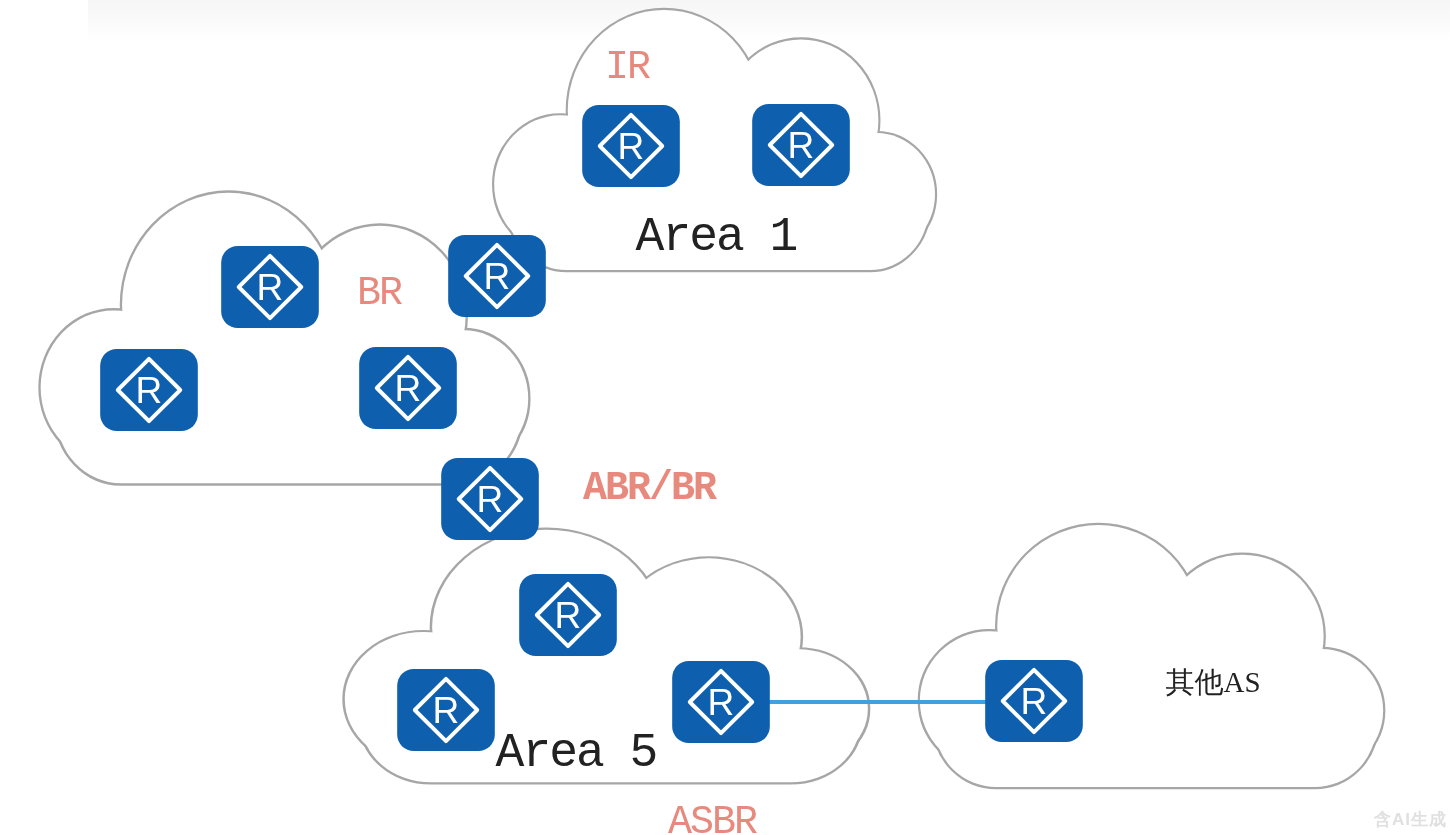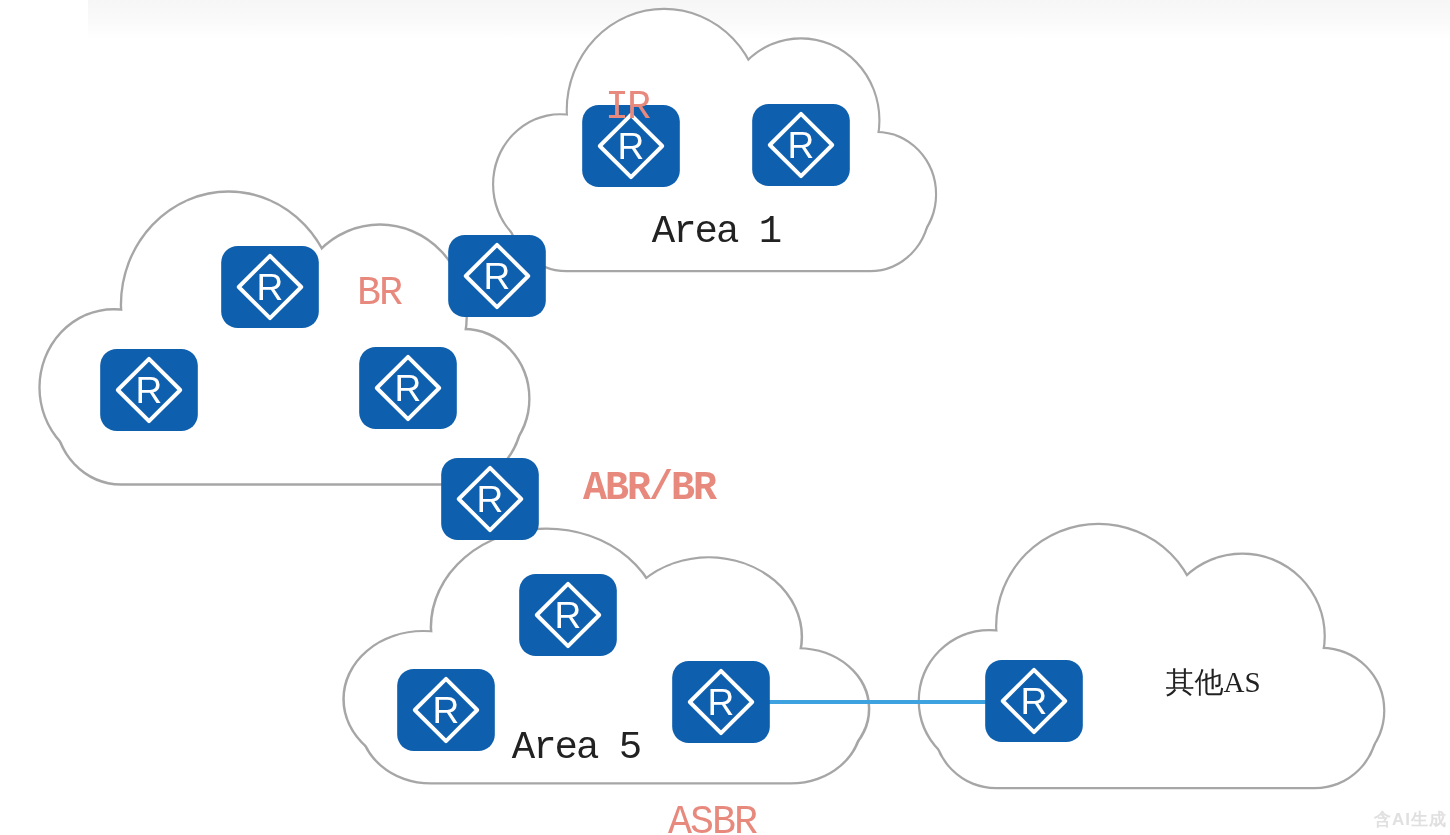--- a/index.html
+++ b/index.html
@@ -11,21 +11,21 @@
   .top-strip{
     position:absolute;left:88px;top:0;right:0;height:40px;z-index:0;
     background:linear-gradient(180deg,#f6f6f7 0%,#fafafa 55%,#ffffff 100%);
   }
   .canvas{position:absolute;left:0;top:0;z-index:1;}
   .label{
     position:absolute;z-index:2;width:200px;text-align:center;
     font-family:"Liberation Mono","DejaVu Sans Mono",monospace;
     letter-spacing:-2px;white-space:nowrap;
   }
-  .area-label{color:var(--area-label,#222);font-size:39px;line-height:1;}
+  .area-label{color:var(--area-label,#222);font-size:48px;line-height:1;}
   .role-label{color:var(--role-label,#e8897e);font-size:40px;line-height:1;}
   .as-label{
     font-family:Liberation Serif, serif;
     color:var(--area-label,#222);font-size:29px;letter-spacing:0;line-height:1;
   }
   .watermark{
     position:absolute;right:3px;bottom:4px;z-index:3;
     font-family:Liberation Sans, sans-serif;
     font-size:17px;font-weight:bold;color:var(--watermark,#e0e0e0);
     letter-spacing:1px;white-space:nowrap;
@@ -86,21 +86,21 @@
     <use href="#router" x="100" y="349" width="98" height="82"></use>
     <use href="#router" x="359" y="347" width="98" height="82"></use>
     <use href="#router" x="448" y="235" width="98" height="82"></use>
     <use href="#router" x="441" y="458" width="98" height="82"></use>
     <use href="#router" x="519" y="574" width="98" height="82"></use>
     <use href="#router" x="397" y="669" width="98" height="82"></use>
     <use href="#router" x="672" y="661" width="98" height="82"></use>
     <use href="#router" x="985" y="660" width="98" height="82"></use>
   </svg>
 
-  <div class="label role-label" style="left:527px;top:48px;margin-top:40px;">IR</div>
+  <div class="label role-label" style="left:527px;top:48px;">IR</div>
   <div class="label area-label" style="left:616px;top:213px;">Area 1</div>
 
   <div class="label role-label" style="left:279px;top:274px;">BR</div>
 
   <div class="label role-label" style="left:549px;top:469px;font-weight:bold;">ABR/BR</div>
   <div class="label area-label" style="left:476px;top:729px;">Area 5</div>
   <div class="label role-label" style="left:612px;top:803px;">ASBR</div>
 
   <div class="label as-label" style="left:1113px;top:668px;">其他AS</div>
 

